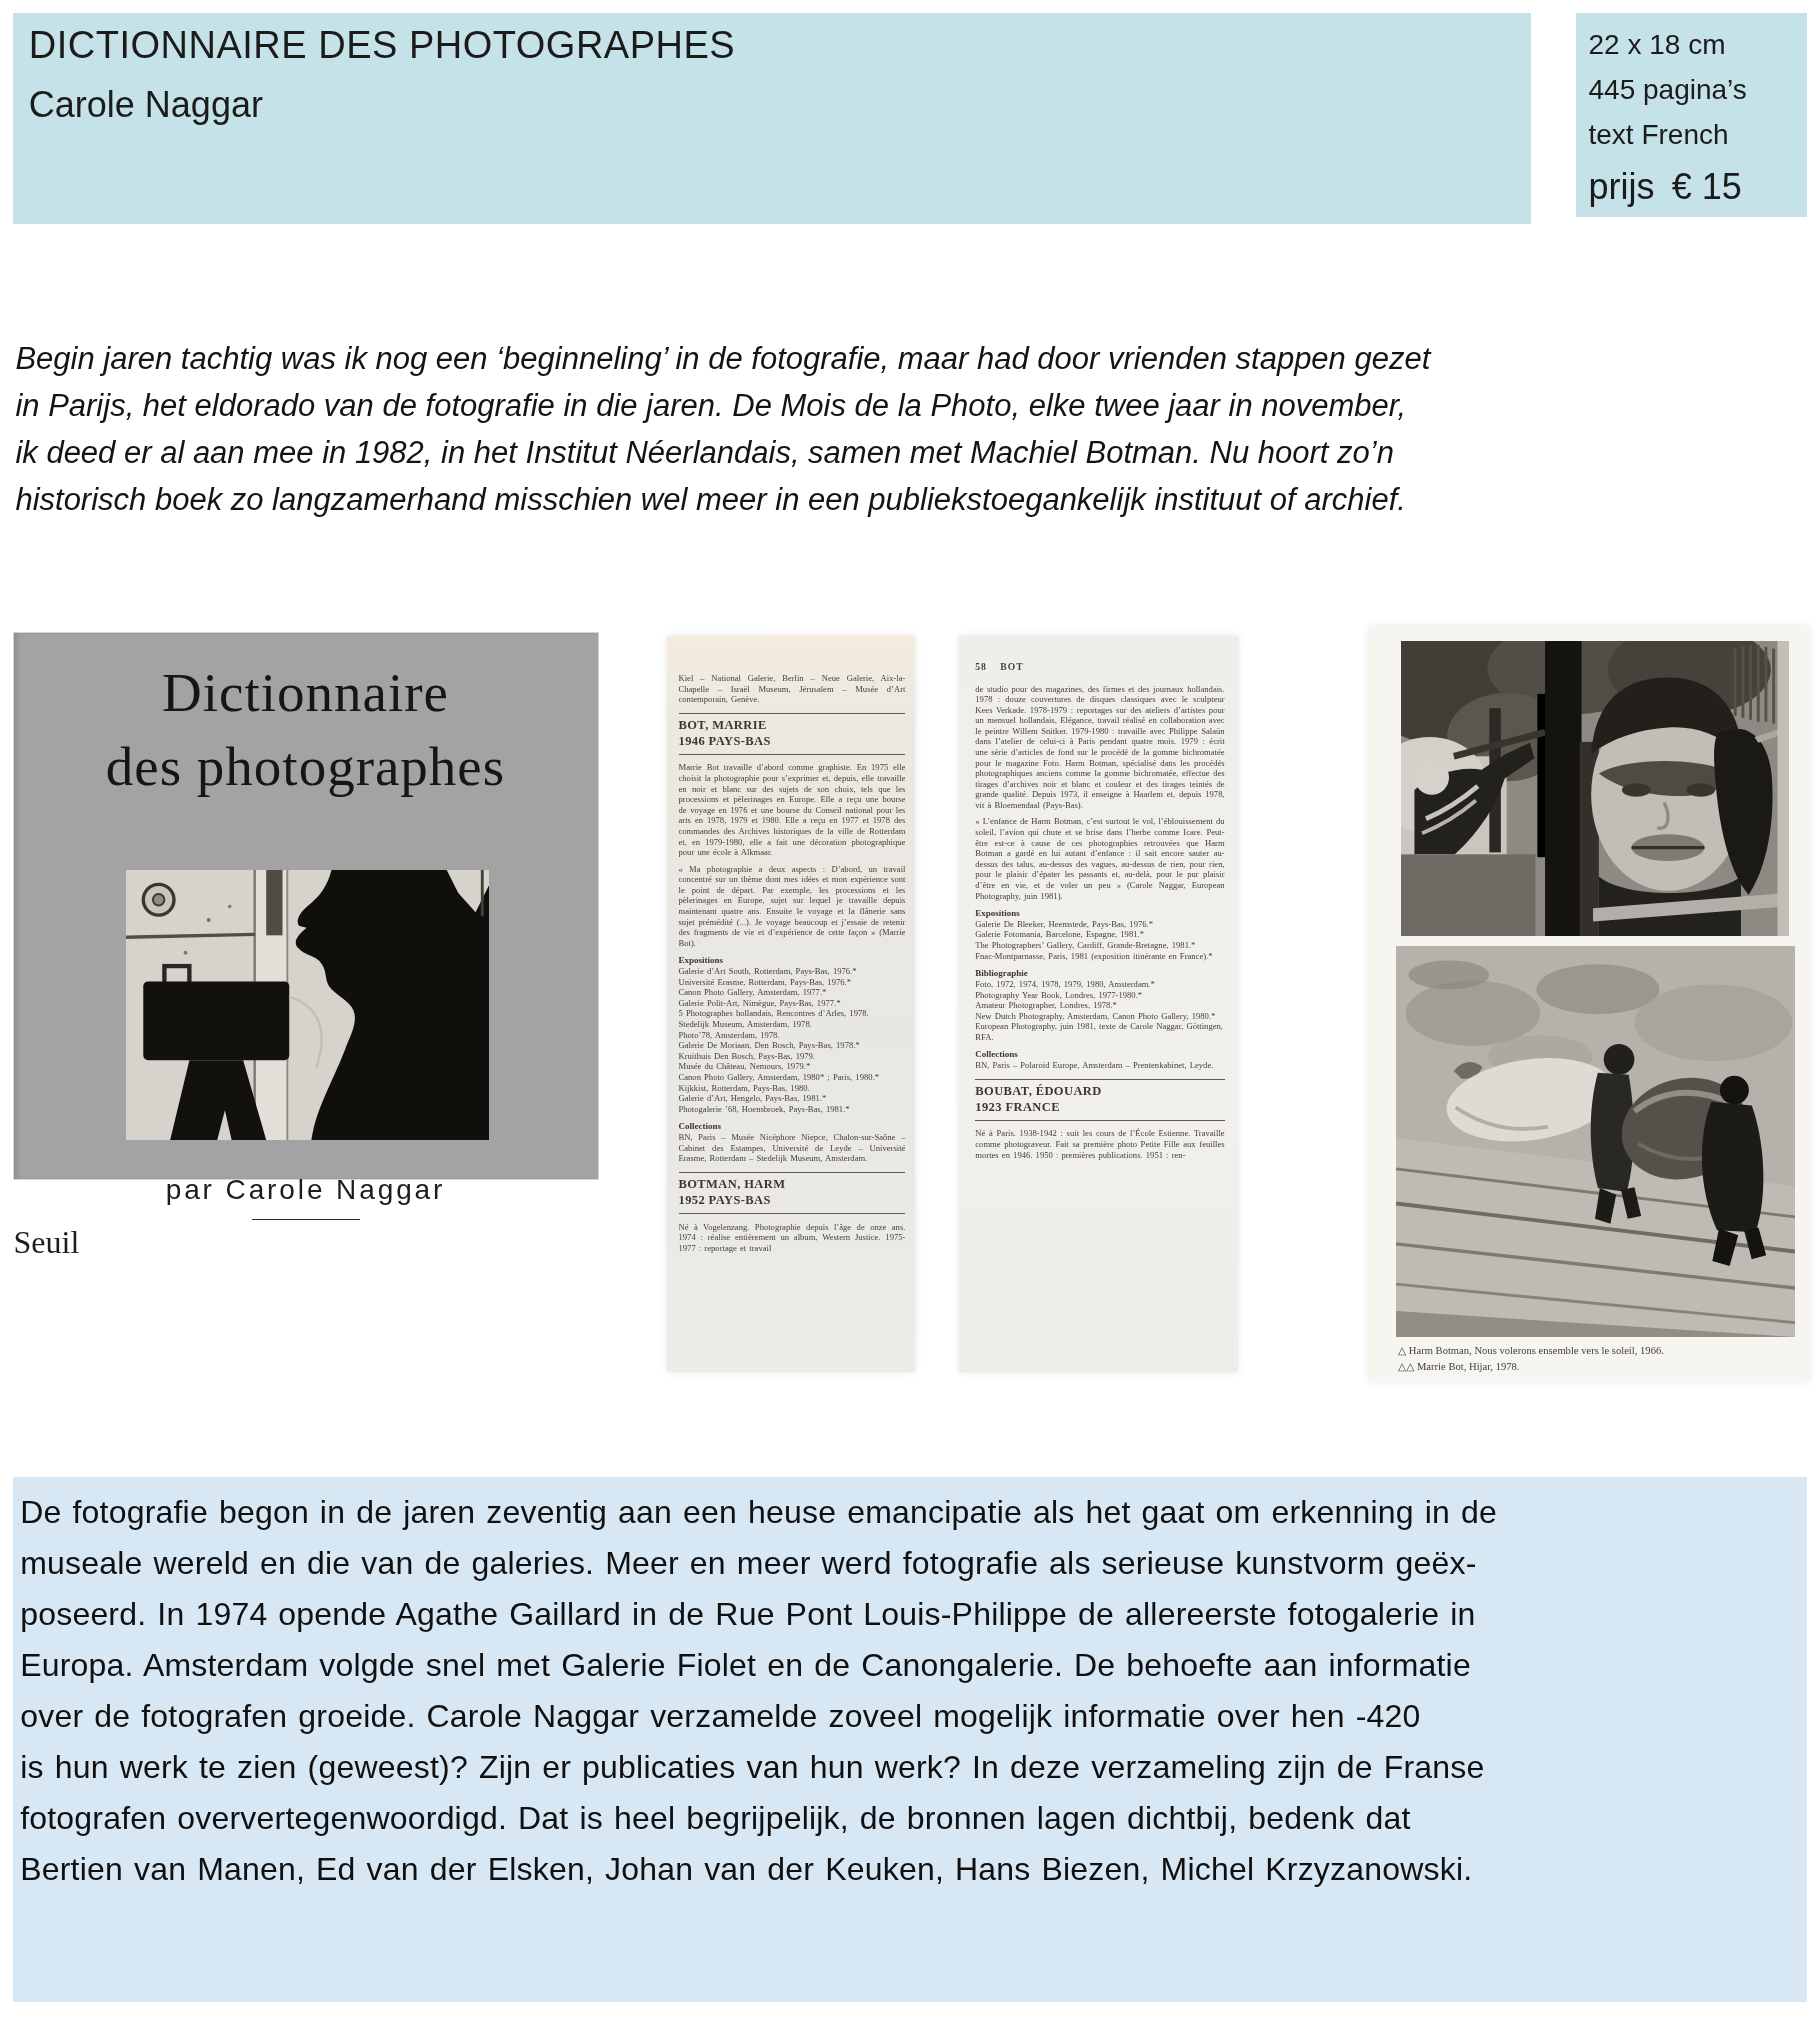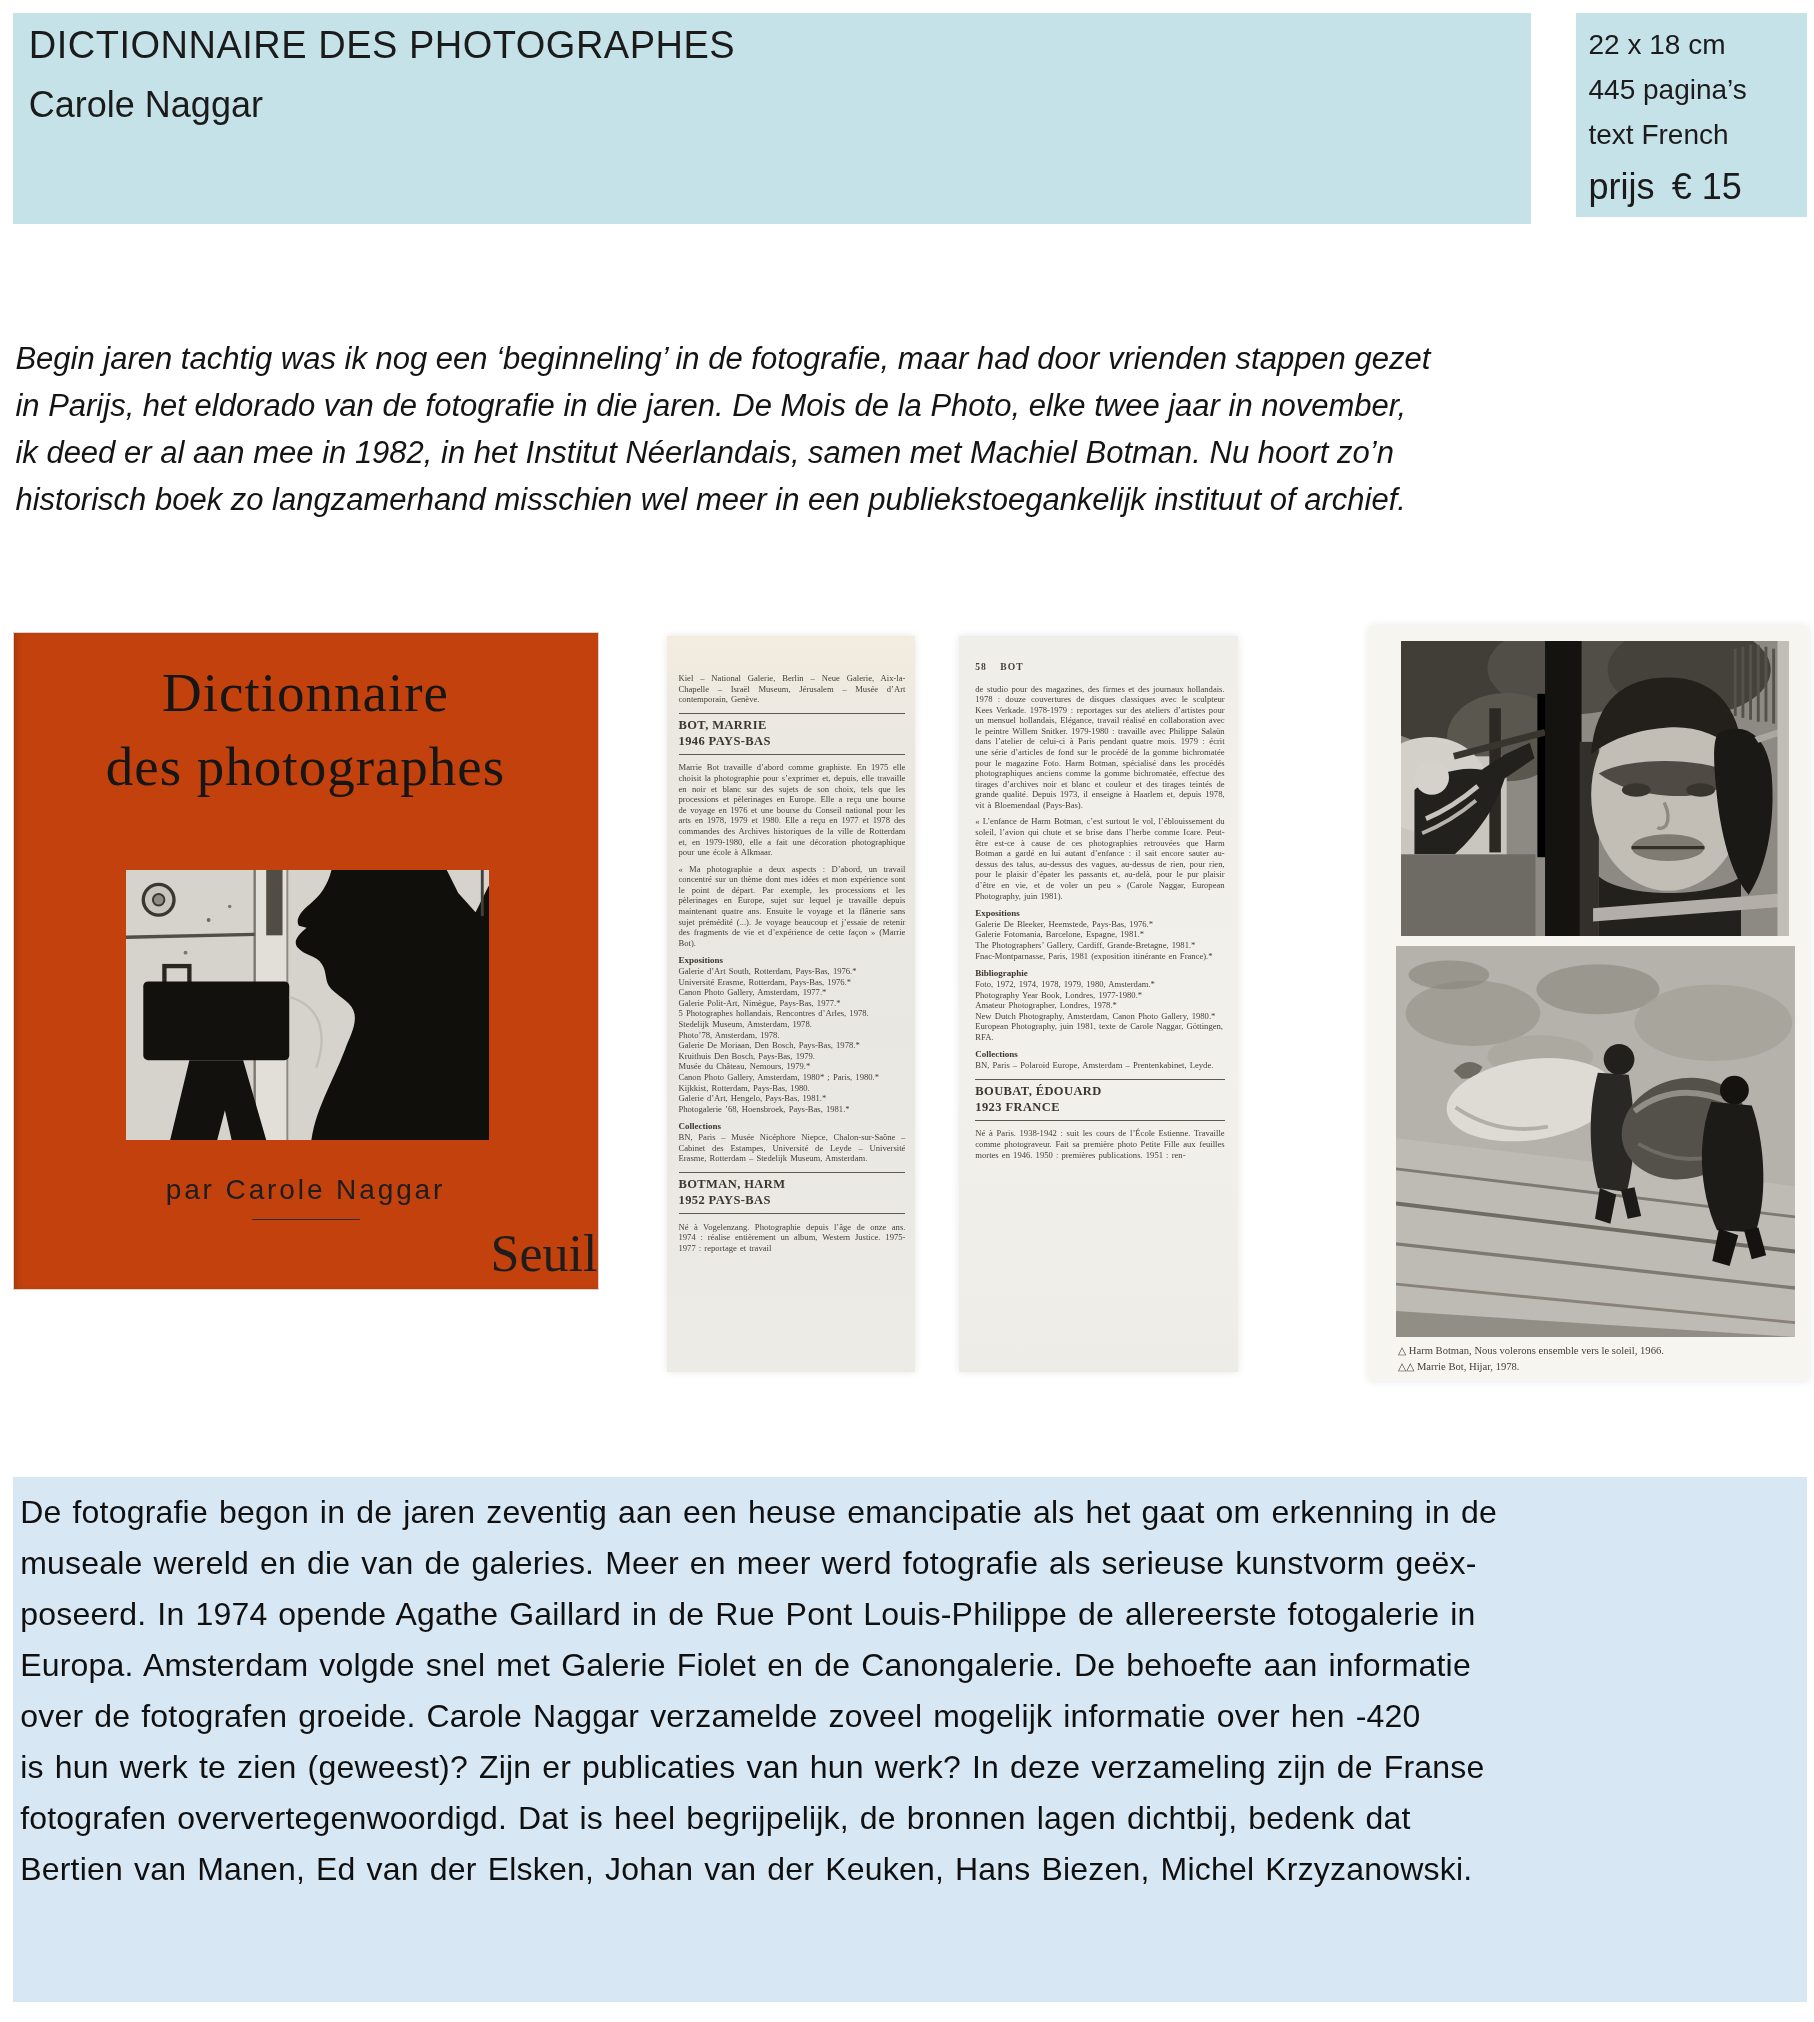--- a/index.html
+++ b/index.html
@@ -15,33 +15,33 @@
   .header-info { position:absolute; left:1576px; top:12.5px; width:231px; height:204px; background:#c6e2e9;
                  padding:9.6px 0 0 12.5px; box-sizing:border-box; font-size:28px; line-height:45px; }
   .hi-price { font-size:36px; margin-top:6.7px; }
   .hi-price .val { margin-left:17.3px; }
 
   
   .intro { position:absolute; left:15.4px; top:335px; width:1793px;
            font-style:italic; font-size:31px; line-height:47px; color:#141414; }
 
   
-  .cover { position:absolute; left:12.5px; top:632px; width:586px; height:658px;
-           background:#c2410c; border:1px solid #d9d5ce; box-sizing:border-box;
+  .cover { position:absolute; left:12.5px; top:632px; width:586px; height:548px;
+           background:#a3a3a3; border:1px solid #d9d5ce; box-sizing:border-box;
            box-shadow:inset 5.8px 0 7.7px -3.8px rgba(0,0,0,.18); }
   .cover-title { position:absolute; top:23px; left:0; width:100%; text-align:center;
                  font-family:"Liberation Serif", serif; font-size:55px; line-height:74px;
                  color:#161616; letter-spacing:1px; }
   .cover-photo { position:absolute; left:112px; top:237px; width:363px; height:270px; }
   .cover-byline { position:absolute; top:541px; left:0; width:100%; text-align:center;
                   font-size:28px; letter-spacing:2.9px; color:#1d1d1d; }
   .cover-rule { position:absolute; top:586px; left:50%; width:108px; margin-left:-54px;
                 border-top:1.9px solid #2b2b2b; }
-  .cover-imprint { position:absolute; top:591px; left:0; width:100%; text-align:right;
-                   font-family:"Liberation Serif", serif; font-size:52px; color:#1d1d1d; }
+  .cover-imprint { position:absolute; top:591px; left:0; width:100%; text-align:left;
+                   font-family:"Liberation Serif", serif; font-size:32px; color:#1d1d1d; }
 
   
   .book-page { position:absolute; top:636px; height:736px; box-sizing:border-box; overflow:hidden;
                font-family:"Liberation Serif", serif; color:#45403a;
                box-shadow:0 0 7.7px rgba(0,0,0,.10); }
   .bp-left  { left:667px; width:248px; padding:37px 9.6px 17.3px 11.5px;
               background:linear-gradient(180deg,#f3ecdf 0%,#ebe8e2 14%,#e9e7e1 55%,#edebe5 100%); }
   .bp-right { left:959px; width:279px; padding:25px 13.4px 17.3px 16.3px;
               background:linear-gradient(180deg,#f0eee8 0%,#f2f0ea 60%,#eeece6 100%); }
   .tiny { font-size:8.6px; line-height:10.6px; margin:0 0 5.8px 0; word-spacing:1px; }

